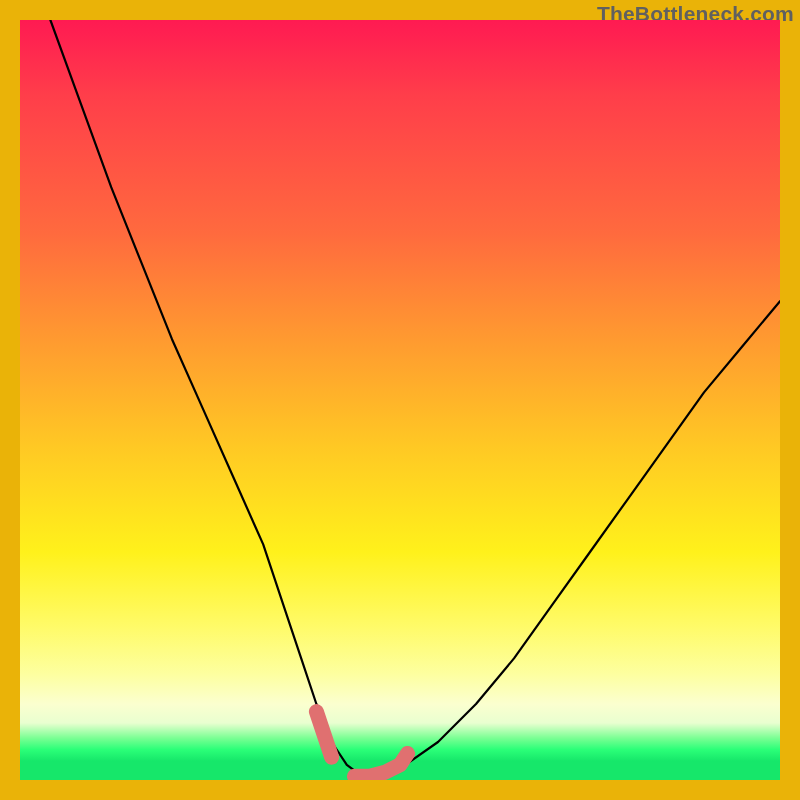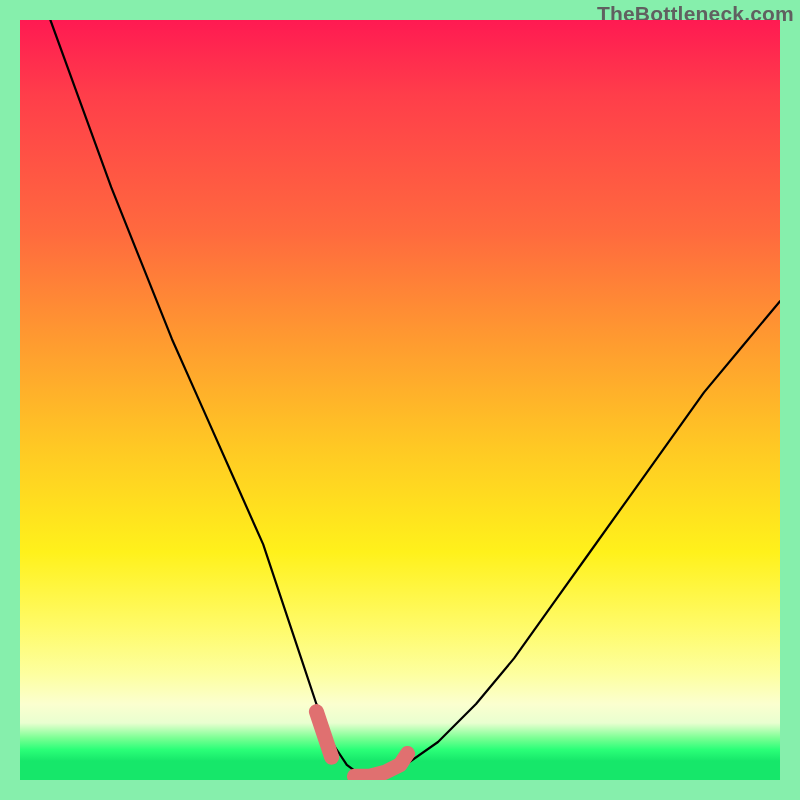--- a/index.html
+++ b/index.html
@@ -8,21 +8,21 @@
     width: 800px;
     height: 800px;
     background: #000;
     overflow: hidden;
     font-family: Arial, Helvetica, sans-serif;
   }
   .frame {
     position: absolute;
     left: 0; top: 0;
     width: 800px; height: 800px;
-    background: #86efac;
+    background: #eab308;
   }
   .plot {
     position: absolute;
     left: 20px;
     top: 20px;
     width: 760px;
     height: 760px;
     overflow: hidden;
   }
   .gradient {

